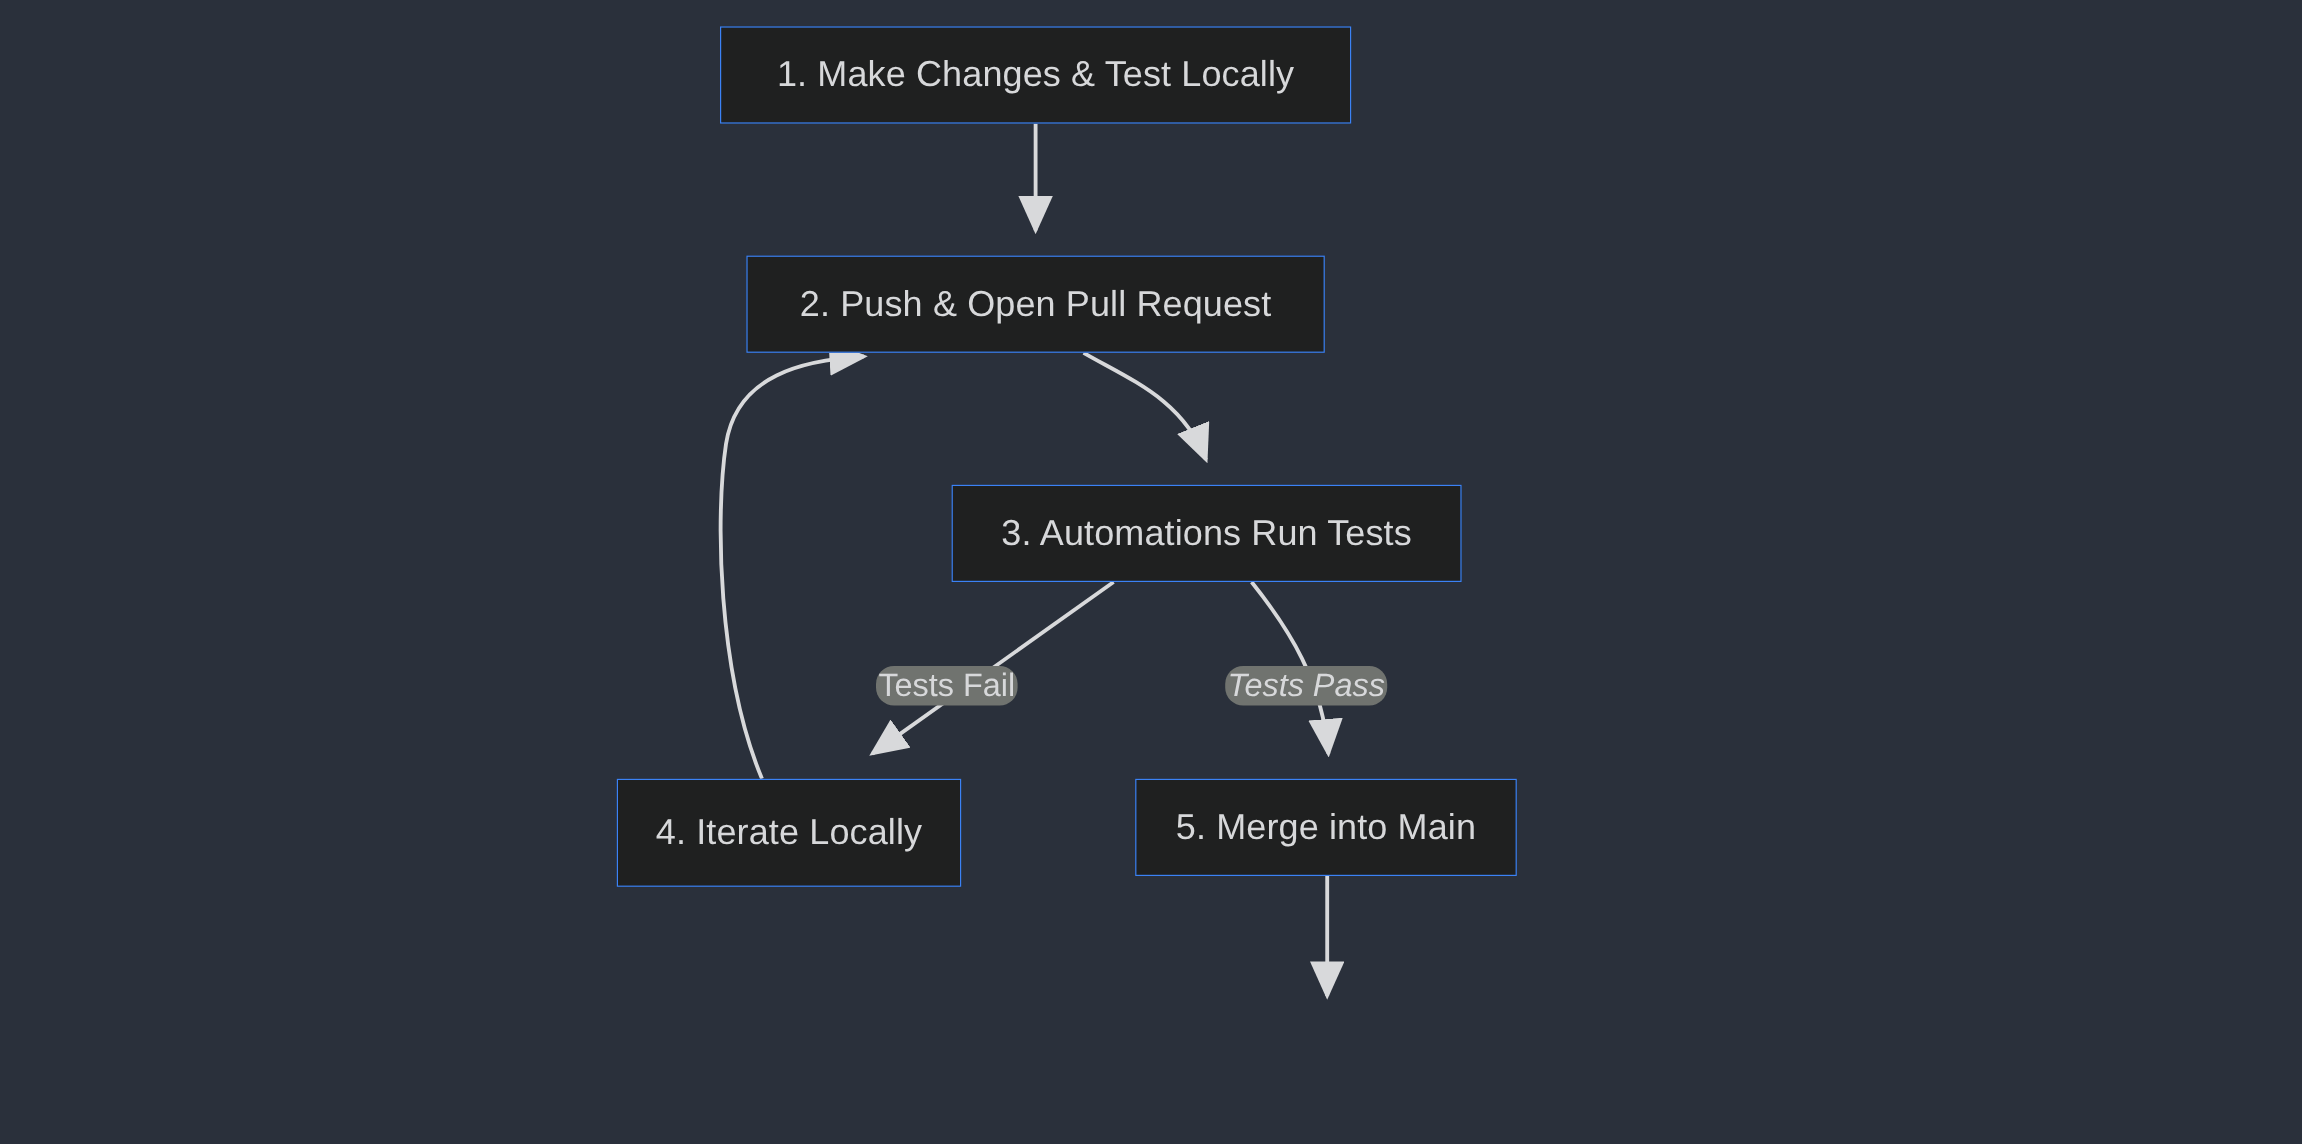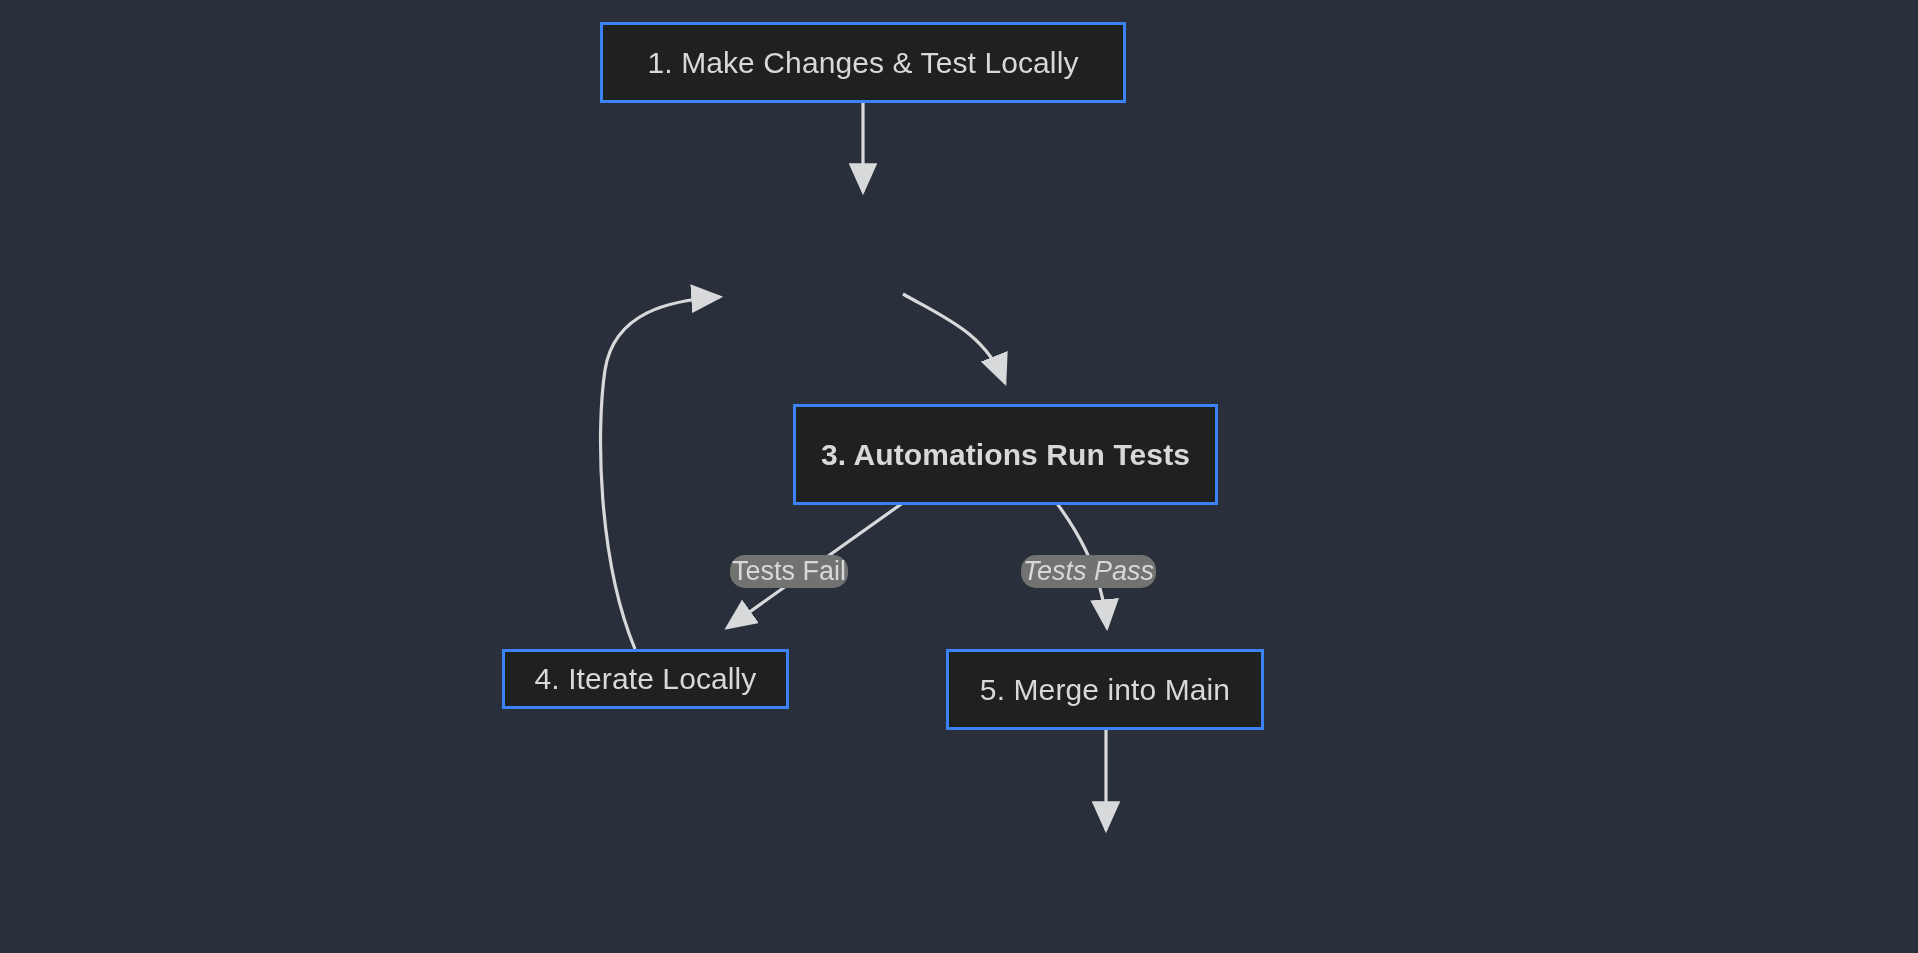--- a/index.html
+++ b/index.html
@@ -23,21 +23,21 @@
     position: absolute;
     left: 0;
     top: 0;
     width: 1918px;
     height: 953px;
   }
   .flow-node {
     position: absolute;
     box-sizing: border-box;
     background: #1f2020;
-    border: 3px solid #3b82f6;
+    border: 1px solid #3b82f6;
     display: flex;
     align-items: center;
     justify-content: center;
     color: #d7d8da;
     font-size: 30px;
     font-family: "Liberation Sans", sans-serif;
     letter-spacing: 0.1px;
     white-space: nowrap;
   }
   .edge-label {
@@ -74,26 +74,29 @@
 
     <path d="M 635,649 C 598,560 596,430 605,370 C 614,312 670,300 720,297" fill="none" stroke="#d8d9db" stroke-width="3.2" marker-end="url(#arrowhead)"></path>
 
     <path d="M 1106,730 L 1106,830" fill="none" stroke="#d8d9db" stroke-width="3.2" marker-end="url(#arrowhead)"></path>
   </svg>
 
   <div class="flow-node" style="left:600px; top:22px; width:526px; height:81px;">
     <span>1. Make Changes &amp; Test Locally</span>
   </div>
 
+  <div class="flow-node" style="left:622px; top:213px; width:482px; height:81px;">
+    <span>2. Push &amp; Open Pull Request</span>
+  </div>
 
-  <div class="flow-node" style="left:793px; top:404px; width:425px; height:101px;font-weight:bold;">
+  <div class="flow-node" style="left:793px; top:404px; width:425px; height:81px;">
     <span>3. Automations Run Tests</span>
   </div>
 
-  <div class="flow-node" style="left:502px; top:649px; width:287px; height:60px;text-align:center;">
+  <div class="flow-node" style="left:514px; top:649px; width:287px; height:90px;text-align:center;">
     <span>4. Iterate Locally</span>
   </div>
 
   <div class="flow-node" style="left:946px; top:649px; width:318px; height:81px;">
     <span>5. Merge into Main</span>
   </div>
 
 
   <div class="edge-label" style="left:730px; top:555px;">Tests Fail</div>
 

